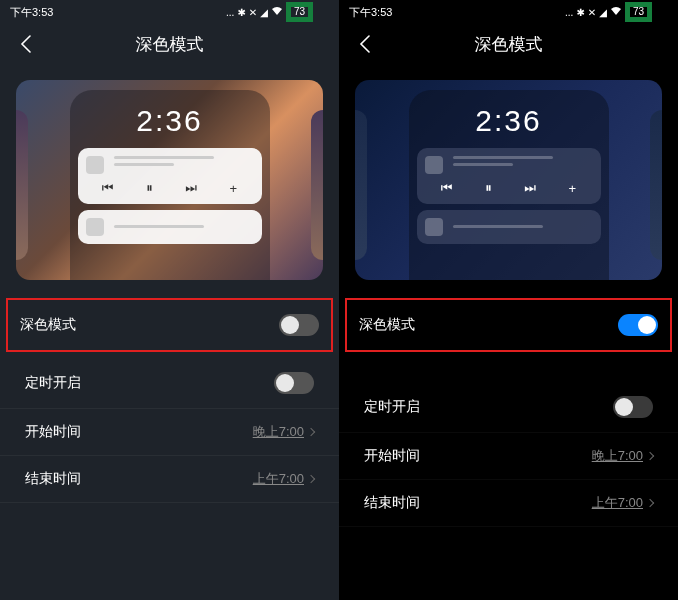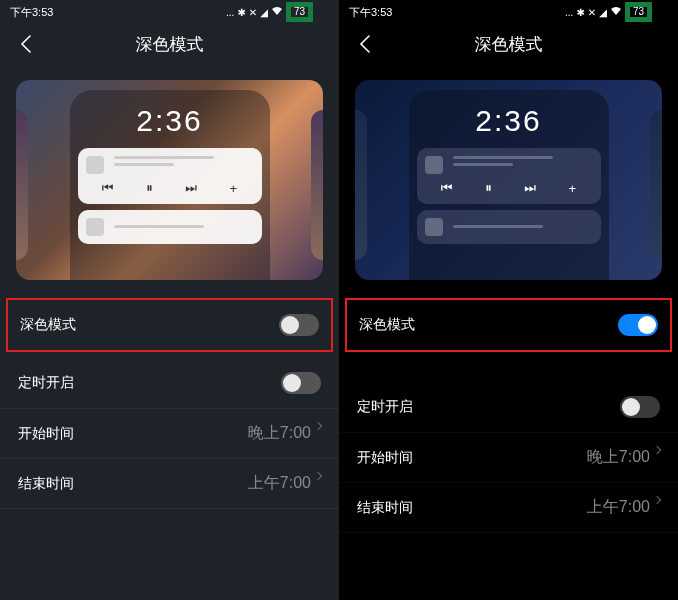--- a/index.html
+++ b/index.html
@@ -124,31 +124,32 @@
     margin-top: 6px;
     font-size: 13px;
   }
   .screen-left .media-controls { color: #333; }
   .screen-right .media-controls { color: #fff; }
 
   .row {
     display: flex;
     align-items: center;
     justify-content: space-between;
-    padding: 14px 18px;
+    padding: 14px 25px;
     font-size: 14px;
     border-bottom: 1px solid rgba(255,255,255,0.05);
   }
   .screen-right .row { border-bottom-color: rgba(255,255,255,0.04); }
   .row-value {
     color: #888;
-    font-size: 16px;
-    display: flex;
-    align-items: flex-start;
+    font-size: 13px;
+    display: flex;
+    align-items: center;
     gap: 4px;
+    text-decoration: underline;
   }
   .chev-sm {
     width: 6px; height: 6px;
     border-right: 1px solid #666;
     border-bottom: 1px solid #666;
     transform: rotate(-45deg);
   }
 
   .highlight-box {
     border: 2px solid #e02020;

